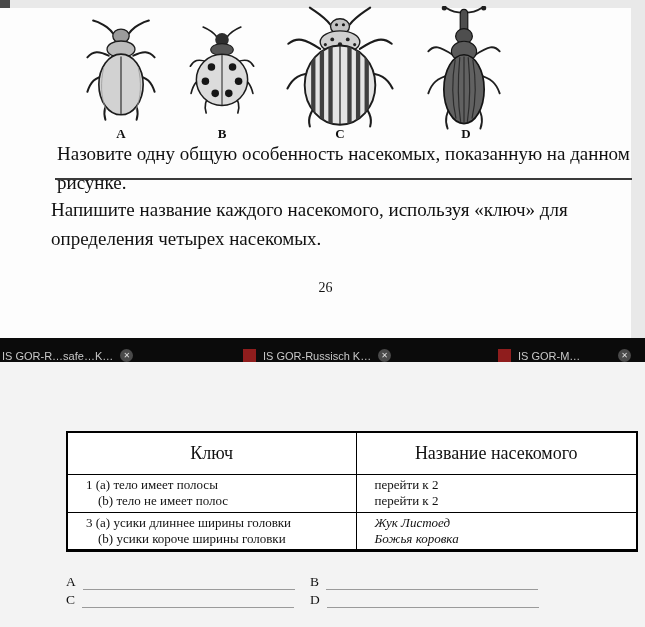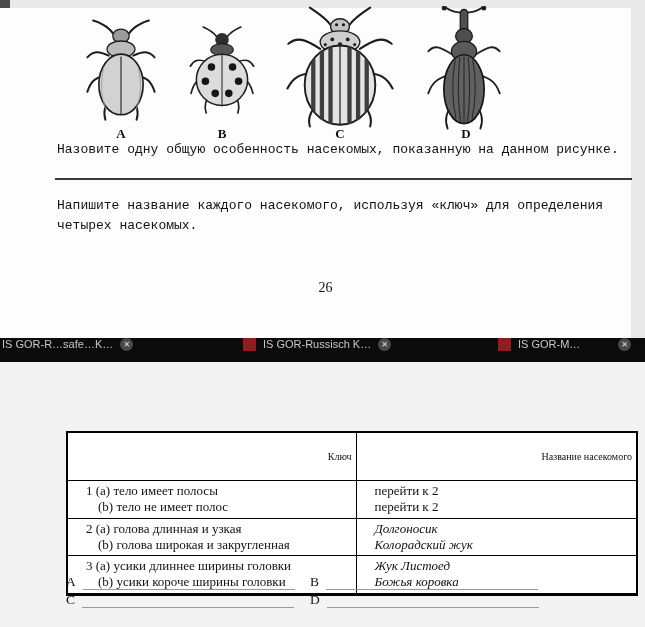--- a/index.html
+++ b/index.html
@@ -13,55 +13,55 @@
   }
 
   .corner-chip { position:absolute; left:0; top:0; width:10px; height:15px; background:#4a4a4a; }
 
   
   .doc-top { position:absolute; left:0; top:8px; width:631px; height:330px; background:#fdfdfd; }
 
   .beetle { position:absolute; }
   .fig-label { position:absolute; top:118px; transform:translateX(-50%); font-weight:bold; font-size:13px; }
 
-  .q-text { position:absolute; font-size:13px; line-height:1.5;font-family:Liberation Mono, monospace; }
+  .q-text { position:absolute; font-size:19px; line-height:1.5; }
   .q1 { left:57px; top:132px; width:578px; }
   .divider { position:absolute; left:55px; top:170px; width:577px; border-top:2px solid #3a3a3a; }
-  .q2 { left:57px; top:188px; width:578px; }
+  .q2 { left:51px; top:188px; width:578px; }
   .page-num { position:absolute; left:0; top:272px; width:631px; text-align:center; font-size:14px;padding-left:20px; }
 
   
   .tab-strip {
     position:absolute; left:0; top:338px; width:645px; height:24px;
     background:#0b0b0b; display:flex; align-items:center;
     font-family:"Liberation Sans", sans-serif; font-size:11px; color:#c8c8c8;
     overflow:hidden; white-space:nowrap;
   }
-  .tab { display:flex; align-items:flex-start; gap:7px; padding:0 8px; height:100%; overflow:hidden; }
+  .tab { display:flex; align-items:flex-end; gap:7px; padding:0 8px; height:100%; overflow:hidden; }
   .tab-1 { width:235px; padding-left:2px; }
   .tab-2 { width:255px; }
   .tab-3 { flex:1; }
   .tab-title { overflow:hidden; text-overflow:ellipsis; }
   .favicon { width:13px; height:13px; background:#8f1d1d; flex:0 0 auto; }
   .tab-close {
     width:13px; height:13px; border-radius:50%; background:#4a4a4a; color:#e0e0e0;
     font-size:8px; line-height:13px; text-align:center; flex:0 0 auto;
   }
   .tab-3 .tab-close { margin-left:auto; margin-right:6px; }
 
   
   .lower { position:absolute; left:0; top:362px; width:645px; height:265px; background:#f3f3f3; }
 
   table.key-table {
     position:absolute; left:66px; top:69px; width:572px;
     border-collapse:collapse; background:#fff; font-size:13px;
     border:2px solid #000; border-bottom:3px solid #000;
   }
   .key-table th, .key-table td { border:1px solid #000; vertical-align:top; }
-  .key-table th { font-weight:normal; text-align:right; padding:18px 4px; font-size:10px; }
+  .key-table th { font-weight:normal; text-align:center; padding:10px 4px; font-size:18px; }
   .key-table td { padding:2px 6px 3px 18px; line-height:1.22; }
   .col-key { width:289px; }
   .b-line { padding-left:12px; }
   .italic { font-style:italic; }
 
   .ans-row { position:absolute; left:66px; display:flex; }
   .ans-row-1 { top:212px; }
   .ans-row-2 { top:230px; }
   .ans-item { display:flex; align-items:flex-end; width:244px; }
   .ans-letter { font-size:13.5px; }
@@ -228,30 +228,20 @@
         <div>1 (a) тело имеет полосы</div>
         <div class="b-line">(b) тело не имеет полос</div>
       </td>
       <td>
         <div>перейти к 2</div>
         <div>перейти к 2</div>
       </td>
     </tr>
     <tr>
       <td>
-        <div>2 (a) голова длинная и узкая</div>
-        <div class="b-line">(b) голова широкая и закругленная</div>
-      </td>
-      <td>
-        <div class="italic">Долгоносик</div>
-        <div class="italic">Колорадский жук</div>
-      </td>
-    </tr>
-    <tr>
-      <td>
         <div>3 (a) усики длиннее ширины головки</div>
         <div class="b-line">(b) усики короче ширины головки</div>
       </td>
       <td>
         <div class="italic">Жук Листоед</div>
         <div class="italic">Божья коровка</div>
       </td>
     </tr>
   </tbody>
     </table>

